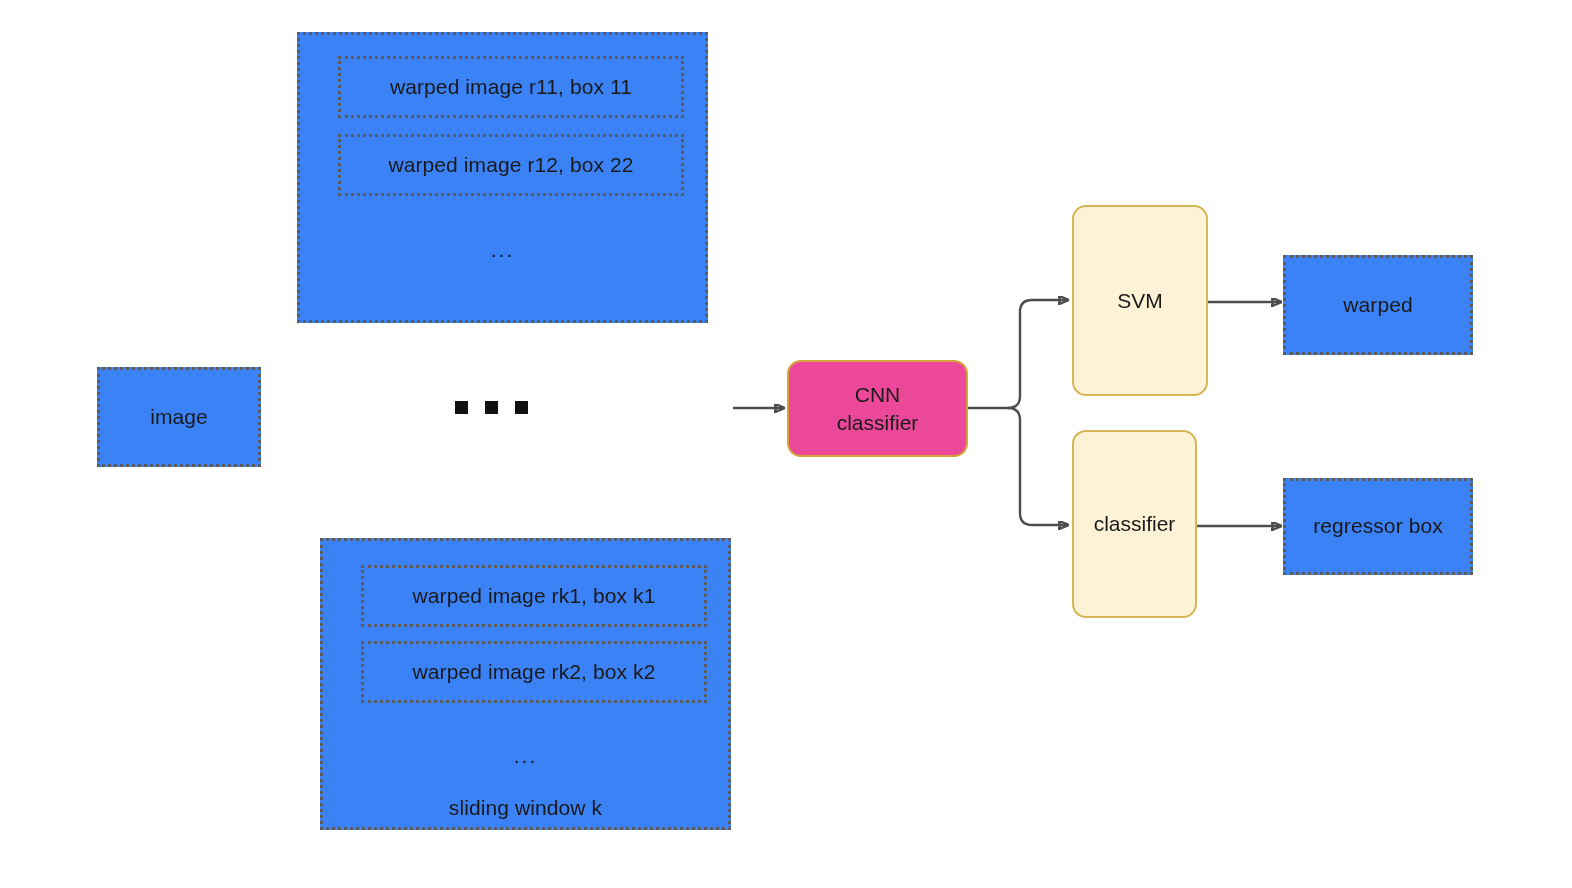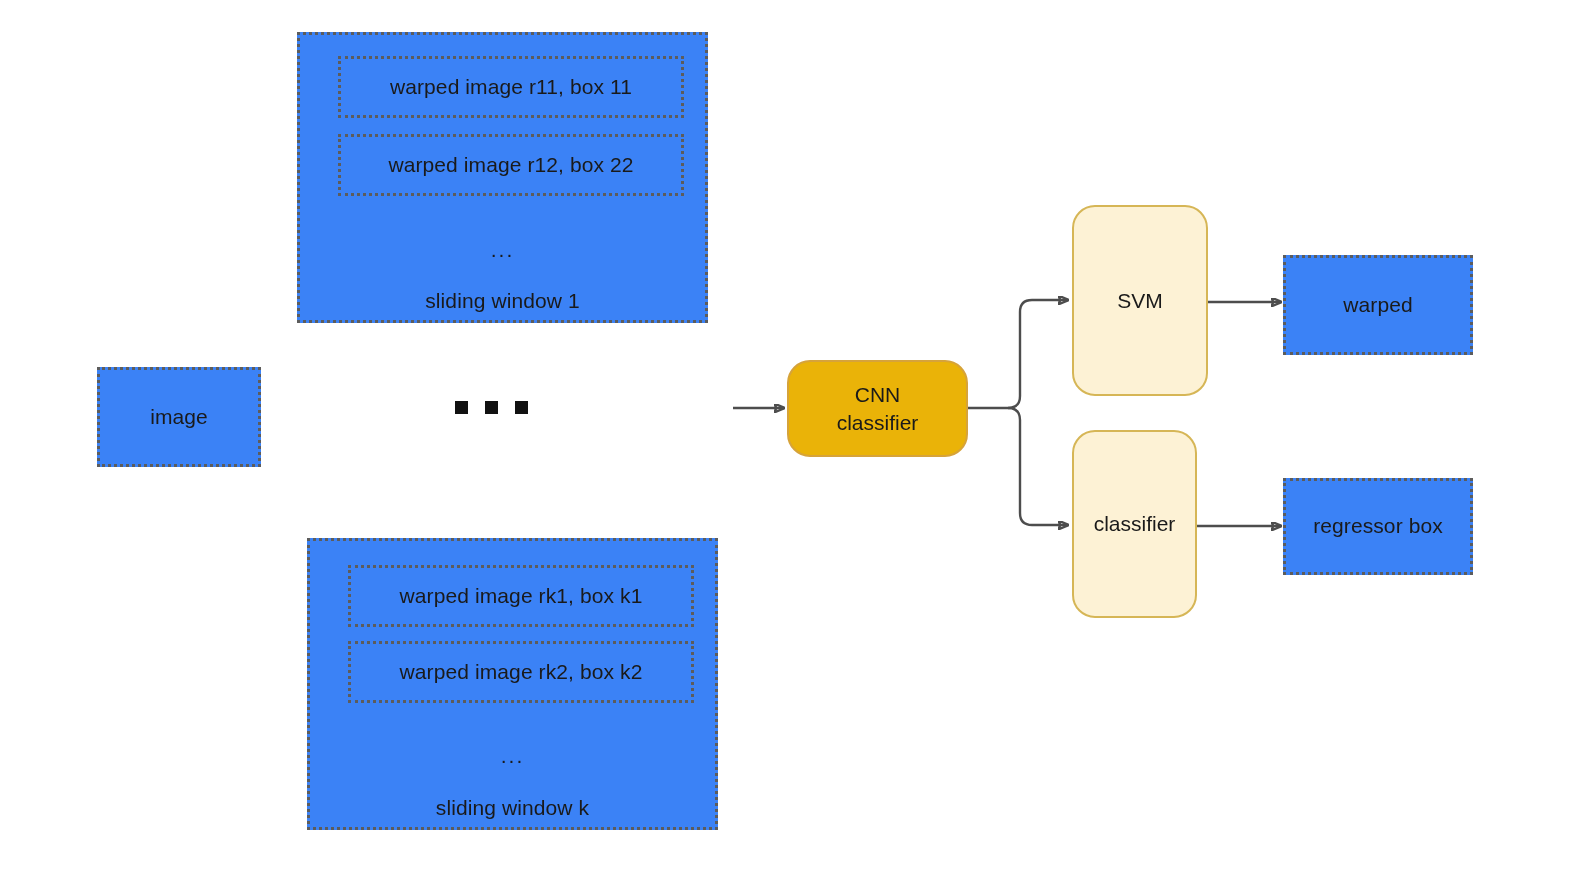--- a/index.html
+++ b/index.html
@@ -55,31 +55,31 @@
     width: 100%;
     text-align: center;
     color: #1a1a1a;
     font-size: 21px;
   }
 
   
   .round-box {
     position: absolute;
     box-sizing: border-box;
-    border-radius: 23px;
+    border-radius: 14px;
     display: flex;
     align-items: center;
     justify-content: center;
     text-align: right;
     color: #1a1a1a;
     font-size: 21px;
     line-height: 1.32;
   }
   .round-box.cnn {
-    background: #eab308;
+    background: #ec4899;
     border: 2.5px solid #d6a33a;
   }
   .round-box.pale {
     background: #fdf2d5;
     border: 2.5px solid #d6b656;
   }
 
   
   #big-ellipsis {
     position: absolute;
@@ -141,30 +141,29 @@
     <div class="dotted-box" style="left:38px; top:21px; width:346px; height:62px;">
       <span>warped image r11, box 11</span>
     </div>
 
     <div class="dotted-box" style="left:38px; top:99px; width:346px; height:62px;">
       <span>warped image r12, box 22</span>
     </div>
 
     <div class="group-dots" style="top:202px;">...</div>
 
-    <div class="group-title" style="top:253px;">sliding window 1</div>
   </div>
 
   <div id="big-ellipsis" style="left:455px; top:401px;">
     <span></span>
     <span></span>
     <span></span>
   </div>
 
-  <div class="dotted-box group" style="left:307px; top:538px; width:411px; height:292px;">
+  <div class="dotted-box group" style="left:320px; top:538px; width:411px; height:292px;">
 
     <div class="dotted-box" style="left:38px; top:24px; width:346px; height:62px;">
       <span>warped image rk1, box k1</span>
     </div>
 
     <div class="dotted-box" style="left:38px; top:100px; width:346px; height:62px;">
       <span>warped image rk2, box k2</span>
     </div>
 
     <div class="group-dots" style="top:202px;">...</div>

